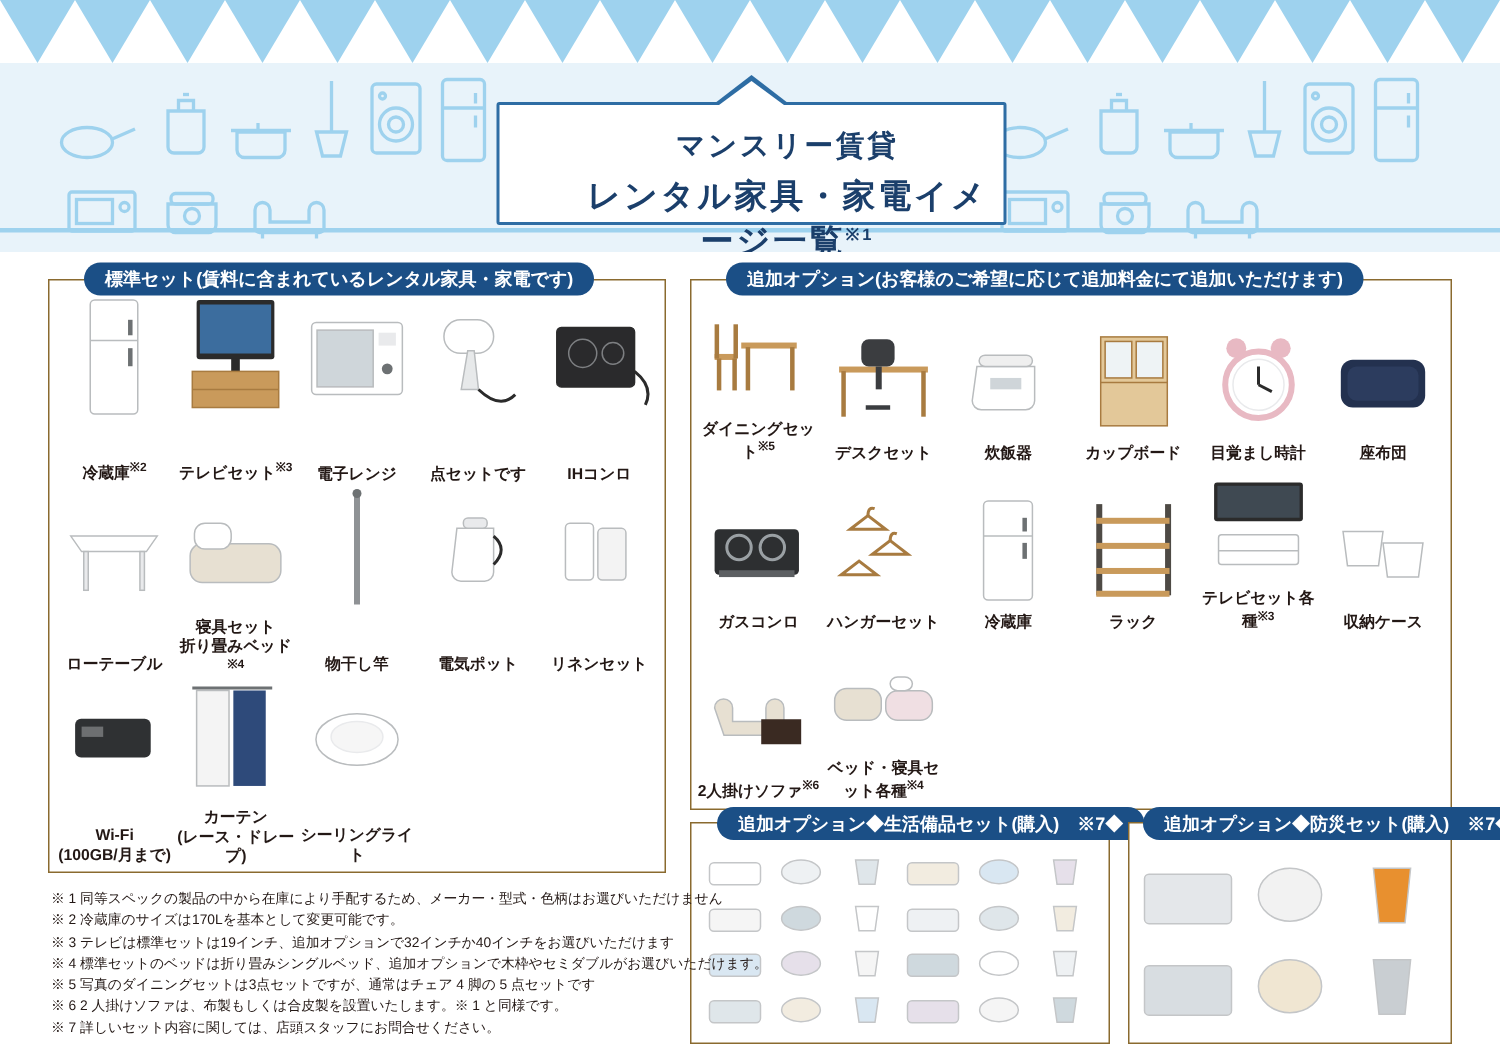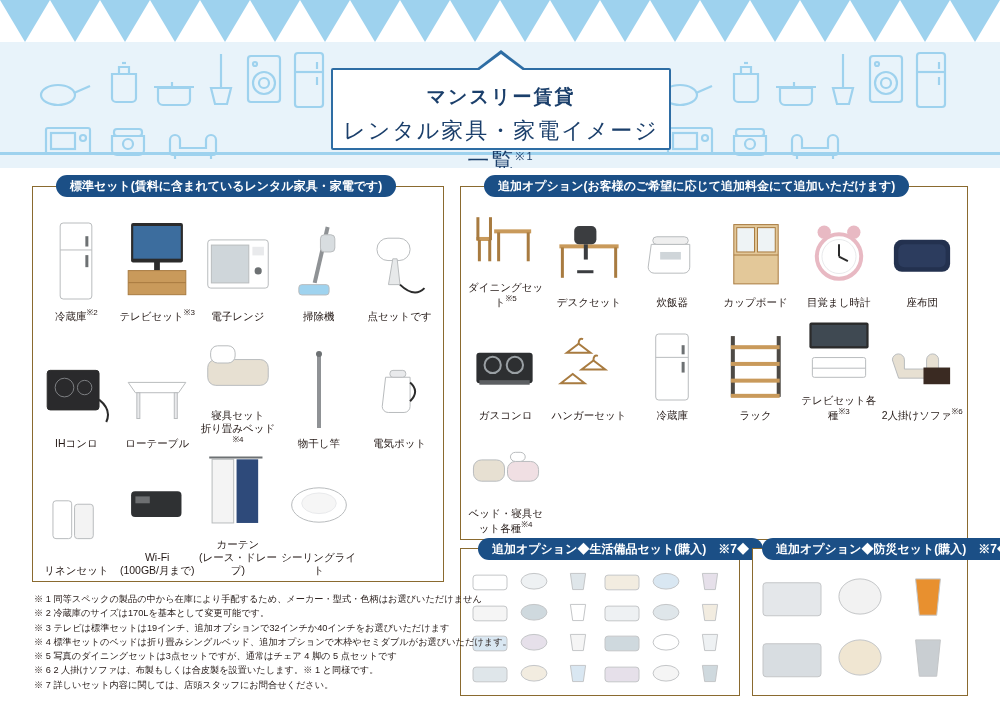--- a/index.html
+++ b/index.html
@@ -47,39 +47,40 @@
 
   
   .title-plaque{
     position:absolute;left:331px;top:68px;width:340px;height:82px;
     background:#ffffff;
     border:2px solid #2e6da4;
     border-radius:2px;
     box-sizing:border-box;
     text-align:center;
     color:#1b3f6b;
+    padding-left:48px;
   }
   .title-plaque:before{
     content:"";
     position:absolute;left:50%;top:-20px;margin-left:-26px;
     width:0;height:0;
     border-left:26px solid transparent;
     border-right:26px solid transparent;
     border-bottom:20px solid #2e6da4;
   }
   .title-plaque:after{
     content:"";
     position:absolute;left:50%;top:-16px;margin-left:-23px;
     width:0;height:0;
     border-left:23px solid transparent;
     border-right:23px solid transparent;
     border-bottom:17px solid #ffffff;
   }
   .title-line1{font-size:19px;font-weight:bold;letter-spacing:2px;margin-top:14px;}
-  .title-line2{font-size:22px;font-weight:normal;letter-spacing:2px;margin-top:6px;}
+  .title-line2{font-size:22px;font-weight:bold;letter-spacing:2px;margin-top:6px;}
   .title-line2 .mark{font-size:11px;vertical-align:super;}
 
   
   .panel{
     position:absolute;
     border:1.5px solid #8a6a2f;
     background:#ffffff;
     box-sizing:border-box;
   }
   .panel-title{
@@ -114,26 +115,27 @@
     display:flex;align-items:flex-end;justify-content:center;
     width:100%;
   }
   .cap{
     font-size:10.5px;
     text-align:center;
     line-height:1.25;
     margin-top:3px;
     color:#231815;
     white-space:pre-line;
+    font-weight:bold;
   }
   .cap .mark{font-size:8px;vertical-align:super;}
 
   
   #grid-standard{left:36px;top:196px;width:404px;}
-  #grid-standard .item{width:80.8px;height:127px;}
+  #grid-standard .item{width:80.8px;height:127px;justify-content:space-between;}
   
   #grid-option{left:464px;top:196px;width:500px;}
   #grid-option .item{width:83.3px;height:113px;}
 
   
   .photoset{
     position:absolute;
     display:flex;flex-wrap:wrap;align-content:flex-start;
   }
   .pcell{box-sizing:border-box;display:flex;align-items:center;justify-content:center;}
@@ -311,30 +313,20 @@
       <div class="item">
         <div class="thumb">
           <svg width="72" height="86" viewBox="0 0 72 86">
             <rect x="5.76" y="18.92" width="60.48" height="48.160000000000004" rx="3" fill="#ffffff" stroke="#b9bcbe"></rect>
       <rect x="9.36" y="24.080000000000002" width="37.44" height="37.84" fill="#cfd6da" stroke="#b9bcbe"></rect>
       <rect x="50.4" y="25.8" width="11.52" height="8.6" fill="#e9eaec"></rect>
       <circle cx="56.160000000000004" cy="49.879999999999995" r="3.6" fill="#6d7173"></circle>
           </svg>
         </div>
         <div class="cap"><span>電子レンジ</span></div>
-      </div>
-      <div class="item">
-        <div class="thumb">
-          <svg width="72" height="86" viewBox="0 0 72 86">
-            <path d="M44.64 6 L31.68 61.919999999999995" stroke="#8f9295" stroke-width="4" fill="none"></path>
-      <rect x="37.44" y="13.76" width="14.4" height="17.2" rx="4" fill="#d8dde0" stroke="#b9bcbe"></rect>
-      <rect x="15.84" y="63.64" width="30.24" height="10.32" rx="3" fill="#9fd3ef" stroke="#b9bcbe"></rect>
-          </svg>
-        </div>
-        <div class="cap"><span>掃除機</span></div>
       </div>
       <div class="item">
         <div class="thumb">
           <svg width="72" height="86" viewBox="0 0 72 86">
             <rect x="12.959999999999999" y="17.2" width="33.120000000000005" height="22.36" rx="11" fill="#ffffff" stroke="#b9bcbe"></rect>
       <path d="M28.8 37.84 l-4.32 25.8 h11.52 l-2.88 -25.8 z" fill="#e7e9ea" stroke="#b9bcbe"></path>
       <path d="M36 63.64 q14.4 13.76 24.48 3.44" stroke="#2b2b2b" stroke-width="2" fill="none"></path>
           </svg>
         </div>
         <div class="cap"><span>点セットです</span></div>
@@ -558,20 +550,29 @@
       <rect x="9.620000000000001" y="9.88" width="54.76" height="21.28" fill="#3f4952"></rect>
       <rect x="10.360000000000001" y="42.56" width="53.28" height="19.76" rx="2" fill="#ffffff" stroke="#b9bcbe"></rect>
       <line x1="10.360000000000001" y1="53.199999999999996" x2="63.64" y2="53.199999999999996" stroke="#b9bcbe"></line>
           </svg>
         </div>
         <div class="cap"><span>テレビセット各種</span><span class="mark">※3</span></div>
       </div>
       <div class="item">
         <div class="thumb">
           <svg width="74" height="76" viewBox="0 0 74 76">
+            <path d="M10.360000000000001 24.32 h26.64 l-2.96 22.8 h-20.720000000000002 z" fill="#ffffff" stroke="#b9bcbe"></path>
+      <path d="M37 31.919999999999998 h26.64 l-2.96 22.8 h-20.720000000000002 z" fill="#ffffff" stroke="#b9bcbe"></path>
+          </svg>
+        </div>
+        <div class="cap"><span>収納ケース</span></div>
+      </div>
+      <div class="item">
+        <div class="thumb">
+          <svg width="74" height="76" viewBox="0 0 74 76">
             <path d="M7.4 31.919999999999998 a6 6 0 0 1 12 0 v9.12 h22.2 v-9.12 a6 6 0 0 1 12 0 v18.24 h-39.96 z" fill="#e7e0d2" stroke="#b9bcbe"></path>
       <path d="M38.480000000000004 39.52 h26.64 v16.72 h-26.64 z" fill="#3a2a22"></path>
           </svg>
         </div>
         <div class="cap"><span>2人掛けソファ</span><span class="mark">※6</span></div>
       </div>
       <div class="item">
         <div class="thumb">
           <svg width="74" height="76" viewBox="0 0 74 76">
             <rect x="4.4399999999999995" y="31.919999999999998" width="31.08" height="21.28" rx="8" fill="#e7e0d2" stroke="#b9bcbe"></rect>

